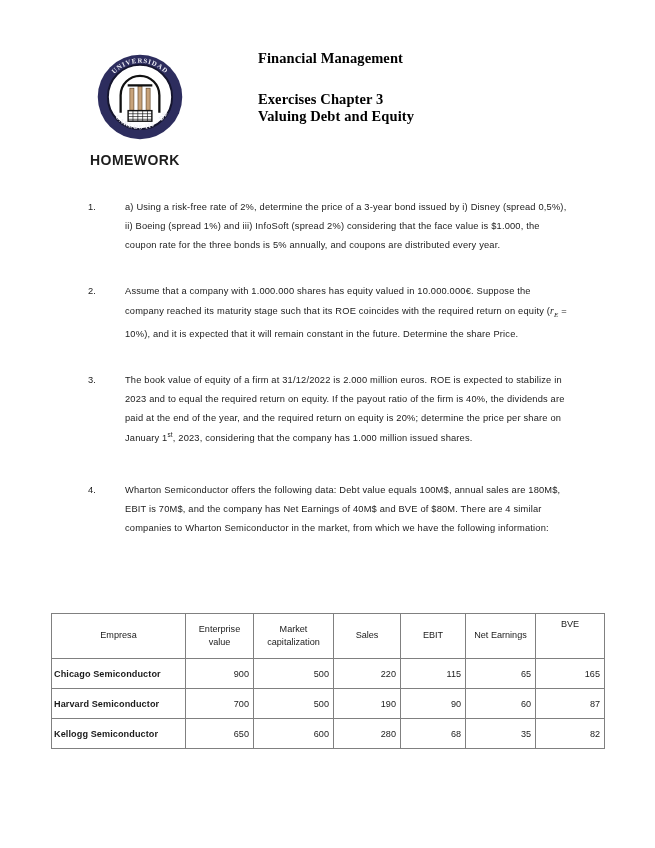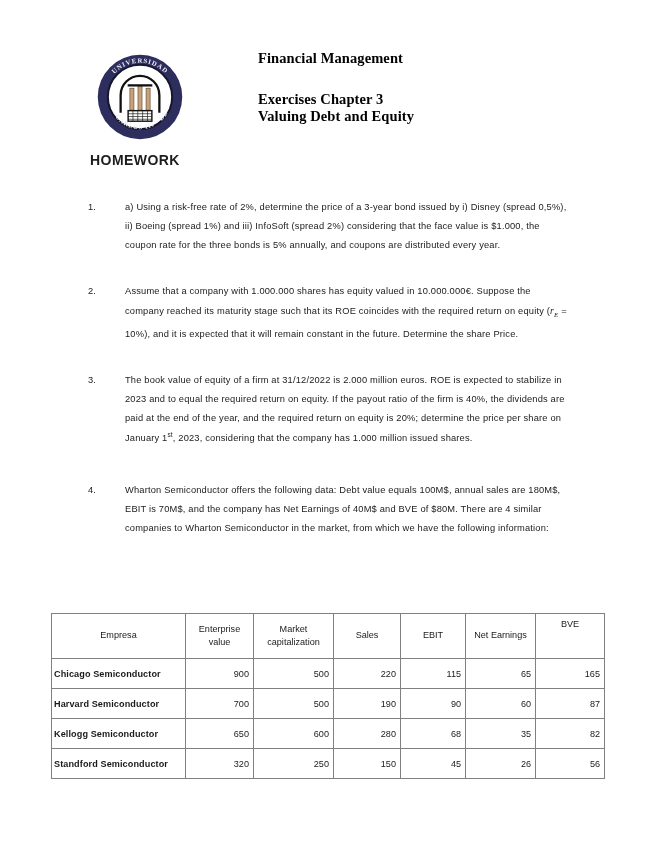--- a/index.html
+++ b/index.html
@@ -305,25 +305,16 @@
       </tr>
       <tr>
         <td class="name-cell">Kellogg Semiconductor</td>
         <td>650</td>
         <td>600</td>
         <td>280</td>
         <td>68</td>
         <td>35</td>
         <td>82</td>
       </tr>
-      <tr>
-        <td class="name-cell">Standford Semiconductor</td>
-        <td>320</td>
-        <td>250</td>
-        <td>150</td>
-        <td>45</td>
-        <td>26</td>
-        <td>56</td>
-      </tr>
     </tbody>
   </table>
 
 </div>
 
 </body></html>

